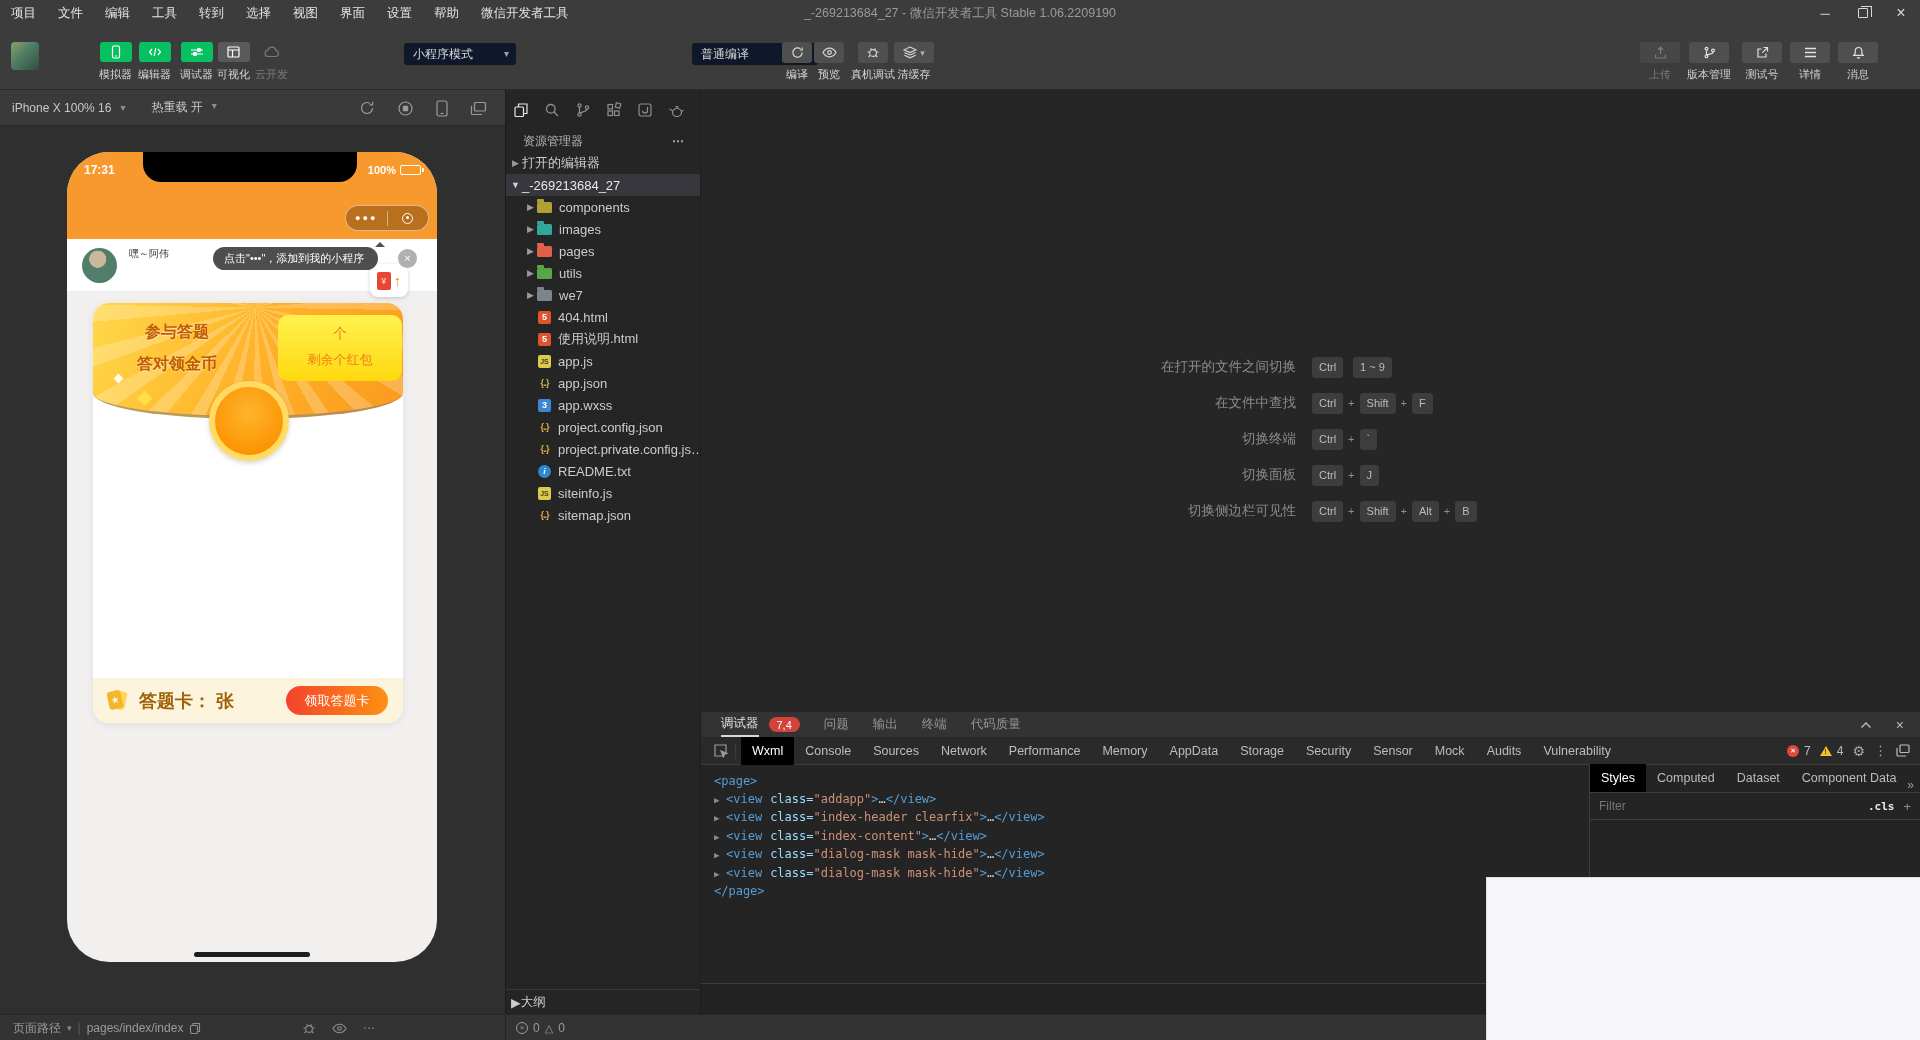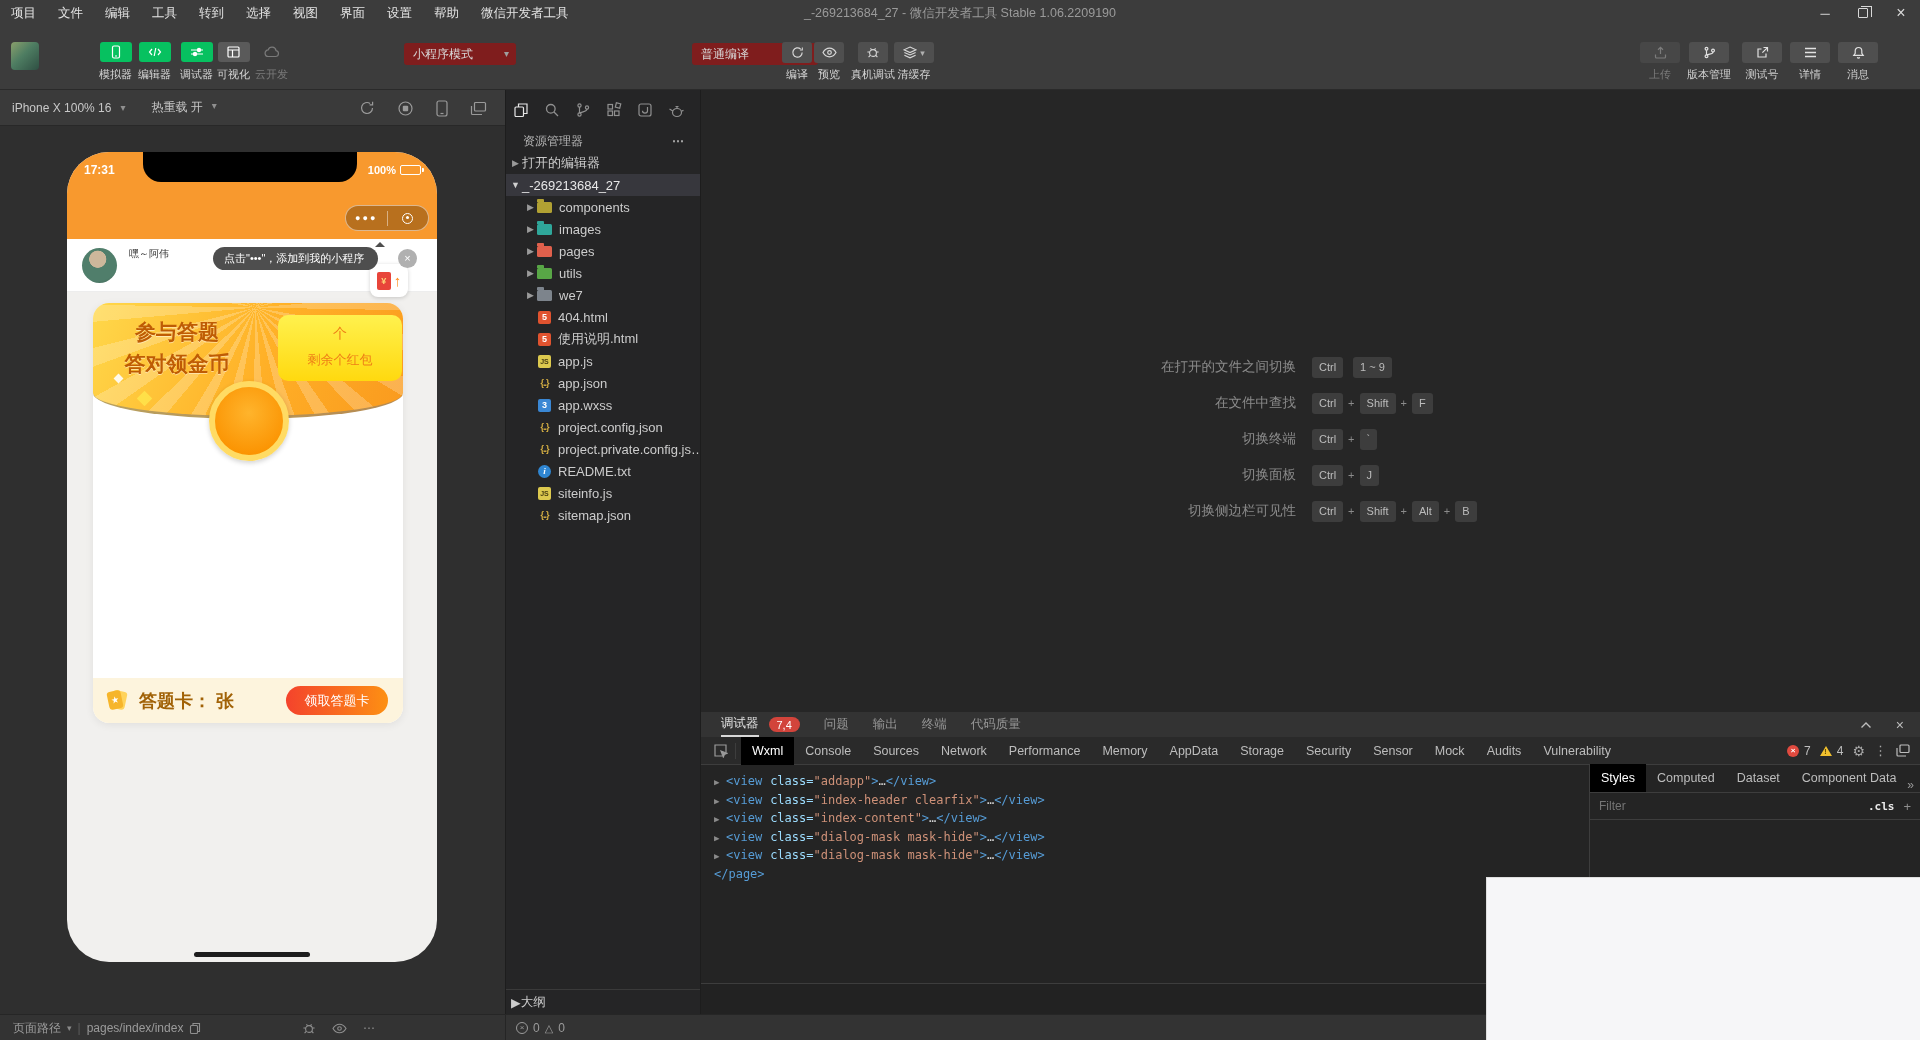--- a/index.html
+++ b/index.html
@@ -20,21 +20,21 @@
 
 .toolbar{position:absolute;left:0;top:26px;width:1920px;height:64px;background:#3c3c3c;border-bottom:1px solid #2a2a2a}
 .avatar{position:absolute;left:11px;top:16px;width:28px;height:28px;border-radius:4px;background:linear-gradient(135deg,#8aa06c 0%,#4e7d62 45%,#2f4f43 100%)}
 .tbtn{position:absolute;top:16px;display:flex;flex-direction:column;align-items:center}
 .tbtn .ic{width:32px;height:20px;border-radius:3px;display:flex;align-items:center;justify-content:center}
 .tbtn .lb{font-size:11px;color:#d6d6d6;margin-top:5px;white-space:nowrap}
 .ic.green{background:#07c160;color:#fff}
 .ic.gray{background:#5a5a5a;color:#fff}
 .ic.ghost{background:transparent;color:#7a7a7a}
 .tbtn.disabled .lb{color:#7a7a7a}
-.dd{position:absolute;top:17px;height:22px;background:#7f1d1d;border-radius:3px;color:#d8d8d8;font-size:12px;line-height:22px;padding:0 20px 0 9px}
+.dd{position:absolute;top:17px;height:22px;background:#0f172a;border-radius:3px;color:#d8d8d8;font-size:12px;line-height:22px;padding:0 20px 0 9px}
 .dd::after{content:"▾";position:absolute;right:7px;top:0;color:#9f9f9f;font-size:10px}
 .abtn{position:absolute;top:16px;display:flex;flex-direction:column;align-items:center}
 .abtn .ic{height:21px;border-radius:3px;background:#4f4f4f;color:#d8d8d8;display:flex;align-items:center;justify-content:center;padding:0 7px}
 .abtn .lb{font-size:11px;color:#d6d6d6;margin-top:4px;white-space:nowrap}
 .caret-s{font-size:9px;color:#b0b0b0;margin-left:3px}
 .rbtn{position:absolute;top:16px;display:flex;flex-direction:column;align-items:center}
 .rbtn .ic{width:40px;height:21px;border-radius:3px;background:#4f4f4f;color:#e2e2e2;display:flex;align-items:center;justify-content:center}
 .rbtn .lb{font-size:11px;color:#cfcfcf;margin-top:4px;white-space:nowrap}
 .rbtn.disabled .ic{color:#7c7c7c;background:#474747}
 .rbtn.disabled .lb{color:#7c7c7c}
@@ -67,21 +67,21 @@
 .tip{position:absolute;left:146px;top:95px;height:23px;background:#4e4e4e;border-radius:12px;color:#fff;font-size:11px;line-height:23px;padding:0 14px 0 11px;white-space:nowrap;z-index:5}
 .tip::before{content:"";position:absolute;left:162px;top:-5px;border-left:5px solid transparent;border-right:5px solid transparent;border-bottom:5px solid #4e4e4e}
 .tip-close{position:absolute;left:331px;top:97px;width:19px;height:19px;border-radius:50%;background:#b0b0b0;color:#fff;font-size:11px;text-align:center;line-height:18px;z-index:6}
 .p-float{position:absolute;left:303px;top:112px;width:38px;height:33px;background:#fff;border-radius:8px;box-shadow:0 1px 4px rgba(0,0,0,.18);display:flex;align-items:center;justify-content:center;gap:3px;z-index:4}
 .envelope{width:14px;height:18px;background:#e8453a;border-radius:2px;position:relative}
 .envelope::after{content:"¥";position:absolute;left:0;right:0;top:4px;text-align:center;color:#ffd879;font-size:9px;font-weight:bold}
 .up-arrow{color:#ff8c1a;font-size:15px;font-weight:bold;line-height:1}
 .card{position:absolute;left:26px;top:151px;width:310px;height:420px;border-radius:16px;background:#fff;box-shadow:0 2px 8px rgba(0,0,0,.07)}
 .card-top{position:absolute;top:0;left:0;right:0;height:116px;border-radius:16px 16px 50% 50%/16px 16px 26px 26px;background:linear-gradient(115deg,#ffd84a,#ffb027 55%,#fa9a1e);border-bottom:3px solid rgba(125,125,125,.55);overflow:hidden}
 .rays{position:absolute;inset:-30px;background:repeating-conic-gradient(from 70deg at 52% 20%,rgba(255,255,255,.22) 0 6deg,rgba(255,255,255,0) 6deg 15deg)}
-.card-title{position:absolute;left:8px;top:13px;width:152px;text-align:center;font-size:21px;font-weight:800;color:#bf5c04;line-height:32px;text-shadow:0 1px 0 rgba(255,255,255,.45)}
+.card-title{position:absolute;left:8px;top:13px;width:152px;text-align:center;font-size:16px;font-weight:800;color:#bf5c04;line-height:32px;text-shadow:0 1px 0 rgba(255,255,255,.45)}
 .card-badge{position:absolute;left:185px;top:12px;width:124px;height:66px;border-radius:10px;background:linear-gradient(180deg,#fff14e,#ffd90f);text-align:center;color:#ee7e17}
 .badge-unit{display:block;margin-top:10px;font-size:14px}
 .badge-remain{display:block;margin-top:8px;font-size:13px}
 .coin{position:absolute;left:116px;top:78px;width:80px;height:80px;border-radius:50%;border:6px solid #ffdb63;background:radial-gradient(circle at 50% 38%,#ffb42c,#fb9301 78%);box-shadow:0 2px 5px rgba(0,0,0,.18)}
 .sp{position:absolute;width:7px;height:7px;background:#fff;transform:rotate(45deg);opacity:.9}
 .sp.gold{background:#ffe24a;width:11px;height:11px}
 .card-footer{position:absolute;left:0;right:0;bottom:0;height:45px;background:#fdf4dd;border-radius:0 0 16px 16px;display:flex;align-items:center;padding:0 15px}
 .cards-icon{width:22px;height:22px;position:relative;margin-right:9px;flex:none}
 .cards-icon::before{content:"";position:absolute;left:4px;top:1px;width:14px;height:18px;background:#ffd35c;border-radius:3px;transform:rotate(12deg)}
 .cardA{position:absolute;left:0;top:1px;width:14px;height:18px;background:#f6b52b;border-radius:3px;transform:rotate(-12deg);color:#fff;font-size:9px;text-align:center;line-height:18px}
@@ -650,20 +650,21 @@
         <span>
           <svg width="14" height="13" viewBox="0 0 14 13" fill="none" stroke="currentColor" stroke-width="1.2">
               <rect x="4" y="1" width="9" height="7.5" rx="1"></rect>
               <path d="M1 4v7a1 1 0 0 0 1 1h8"></path>
             </svg>
         </span>
       </span>
     </div>
 
     <div class="wxml">
+      <div class="ln"><span class="tg">&lt;page&gt;</span></div>
       <div class="ln"><span class="a">▶</span><span class="tg">&lt;view</span><span class="at">class=</span><span class="vl">"addapp"</span><span class="tg">&gt;</span><span class="dt">…</span><span class="tg">&lt;/view&gt;</span></div>
       <div class="ln"><span class="a">▶</span><span class="tg">&lt;view</span><span class="at">class=</span><span class="vl">"index-header clearfix"</span><span class="tg">&gt;</span><span class="dt">…</span><span class="tg">&lt;/view&gt;</span></div>
       <div class="ln"><span class="a">▶</span><span class="tg">&lt;view</span><span class="at">class=</span><span class="vl">"index-content"</span><span class="tg">&gt;</span><span class="dt">…</span><span class="tg">&lt;/view&gt;</span></div>
       <div class="ln"><span class="a">▶</span><span class="tg">&lt;view</span><span class="at">class=</span><span class="vl">"dialog-mask mask-hide"</span><span class="tg">&gt;</span><span class="dt">…</span><span class="tg">&lt;/view&gt;</span></div>
       <div class="ln"><span class="a">▶</span><span class="tg">&lt;view</span><span class="at">class=</span><span class="vl">"dialog-mask mask-hide"</span><span class="tg">&gt;</span><span class="dt">…</span><span class="tg">&lt;/view&gt;</span></div>
       <div class="ln"><span class="tg">&lt;/page&gt;</span></div>
     </div>
     <div class="dt-drawer"></div>
 
     <div class="styles">

